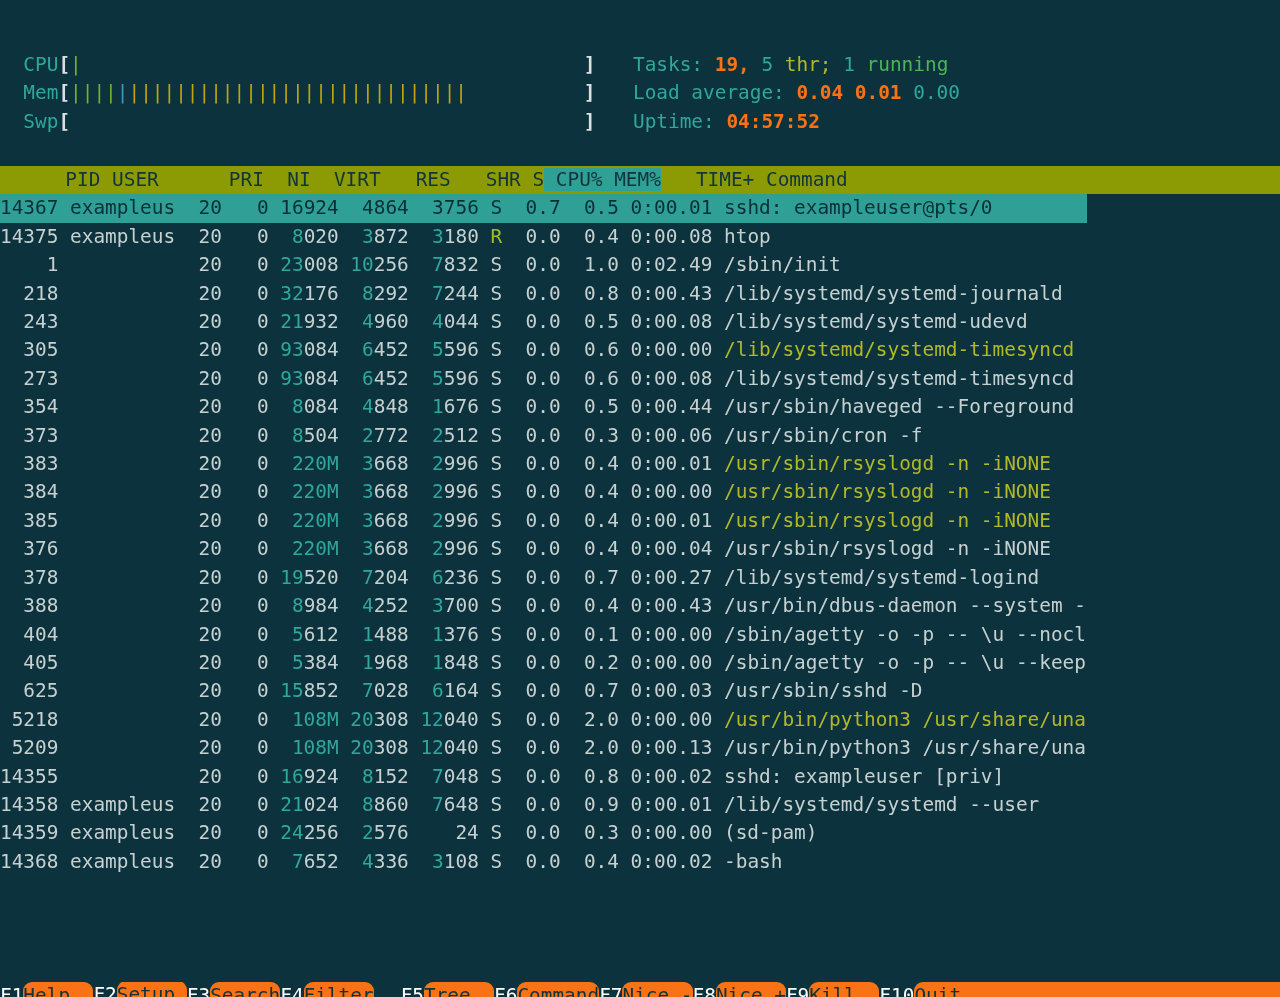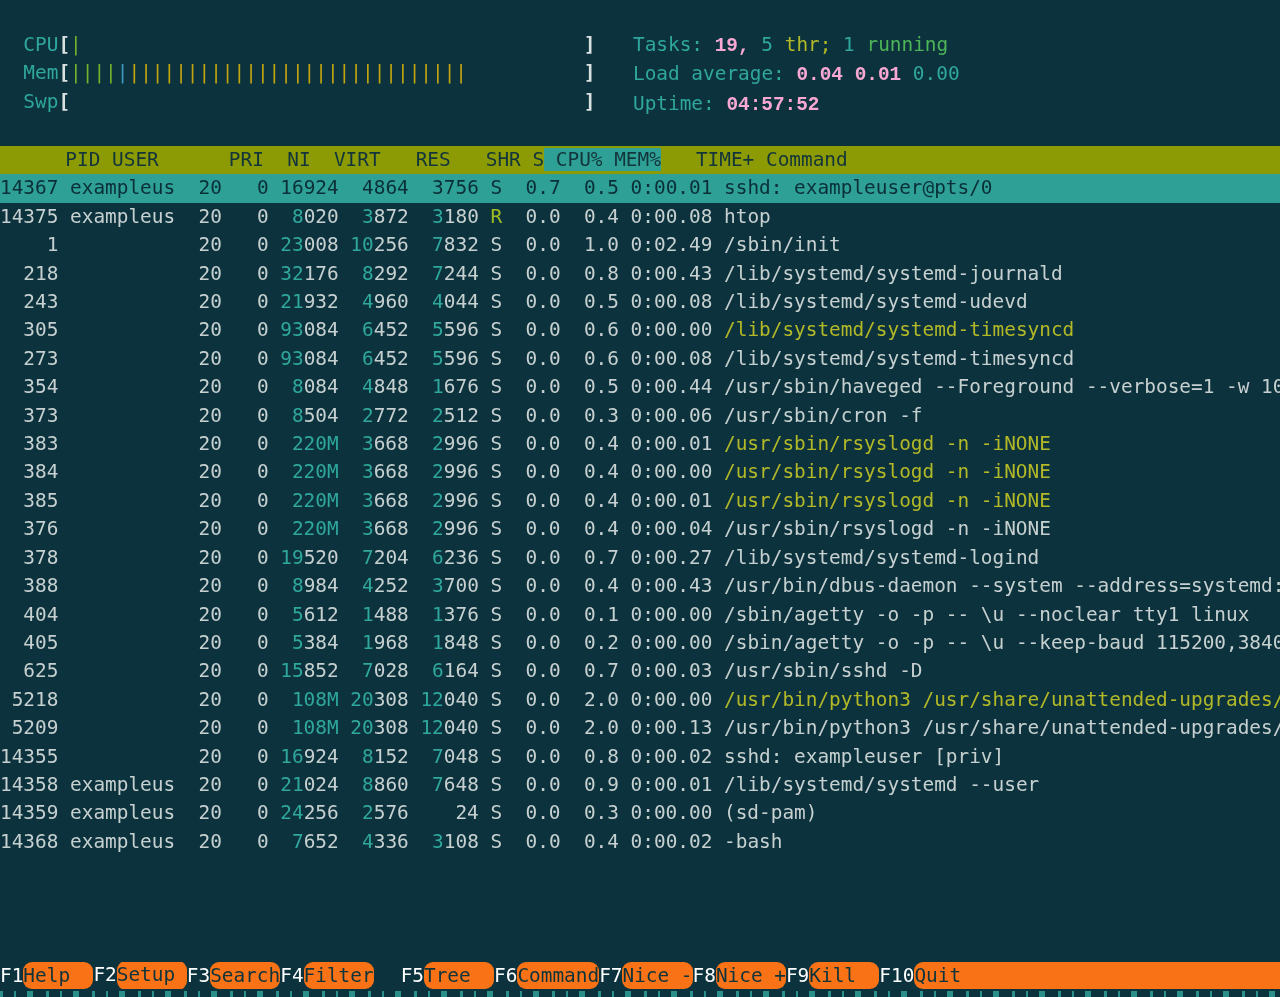--- a/index.html
+++ b/index.html
@@ -3,37 +3,37 @@
 <meta charset="utf-8">
 <style>
   html,body{margin:0;padding:0;background:#0c333d;}
   .screen{
     position:relative;width:1280px;height:997px;overflow:hidden;
     background:#0c333d;color:#c7d0d0;
     font-family:"DejaVu Sans Mono",monospace;
     font-size:19.4px;line-height:28.4px;
   }
   .pre{white-space:pre;}
-  .abs{position:absolute;}
+  .abs{position:absolute;margin-top:20px;}
   .t{color:#2fa79c;}             
-  .bw{color:#f9a8d4;font-weight:700;font-family:Liberation Mono, monospace;} 
+  .bw{color:#f97316;font-weight:700;} 
   .br{color:#d8e0e0;font-weight:700;} 
   .y{color:#b2b827;}             
   .gr{color:#4db457;}            
   .rs{color:#9fbc27;}            
   .mg{color:#74b32c;}            
   .mb{color:#3e9ac2;}            
   .my{color:#c2a50e;}            
   #meters{top:31px;left:0;}
   #info{top:31px;left:633px;}
   #table{top:146px;left:0;width:1280px;}
   .hdr{background:#8c9b04;color:#12343b;width:1280px;overflow:hidden;padding-left:42px;}
   .hdr span{color:#12343b;}
   .hdr .sortcol{background:#2fa096;}
-  .row{width:1280px;overflow:hidden;white-space:pre;}
+  .row{width:1087px;overflow:hidden;white-space:pre;}
   .row.sel{background:#2fa096;}
   .row.sel span{color:#0a2f38 !important;}
   #fbar{top:962px;left:0;width:1280px;height:27px;overflow:hidden;display:flex;}
   .fk{color:#ffffff;white-space:pre;}
   .fn{background:#f97316;color:#0e333b;white-space:pre;border-radius:9px;}
   #sliver{
     top:991px;left:0;width:1280px;height:6px;
     background:repeating-linear-gradient(90deg,
       #2fa096 0 3px, transparent 3px 14px,
       #2fa096 14px 16px, transparent 16px 27px,

